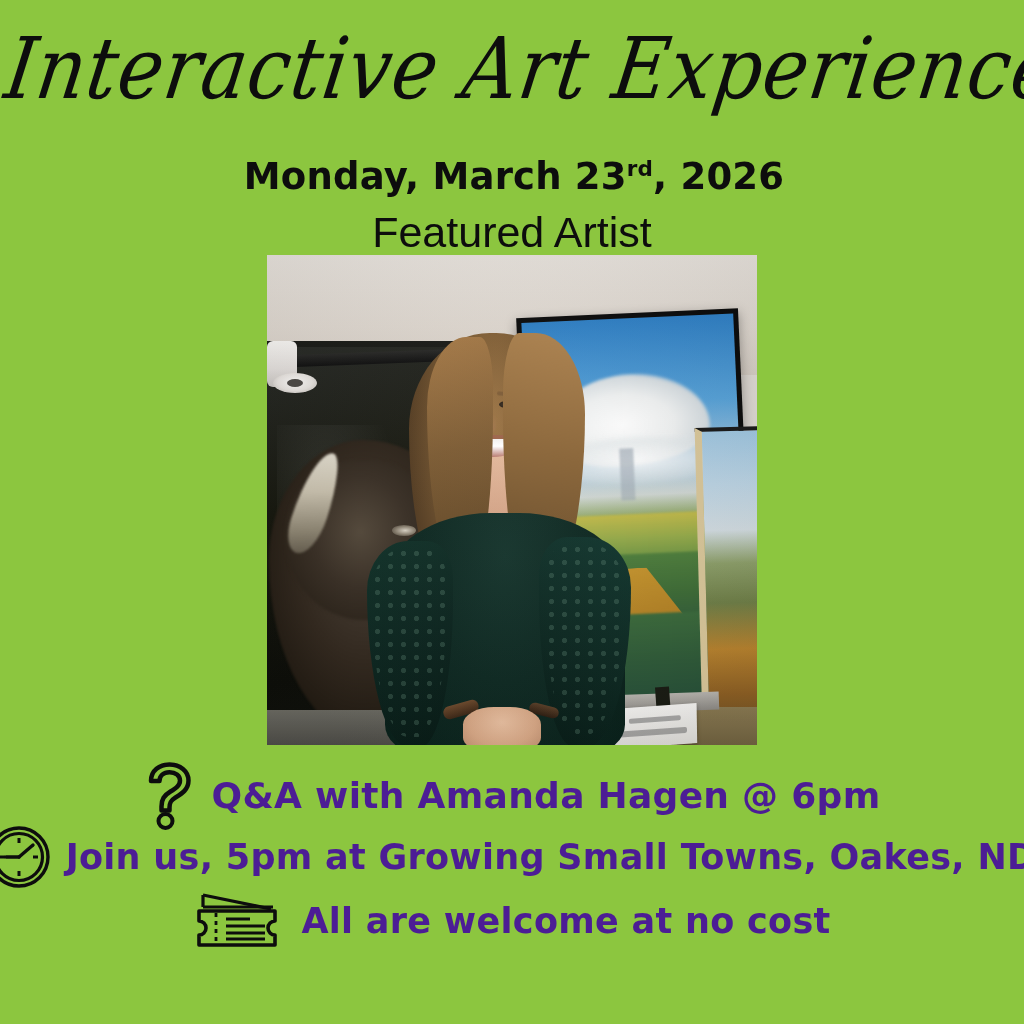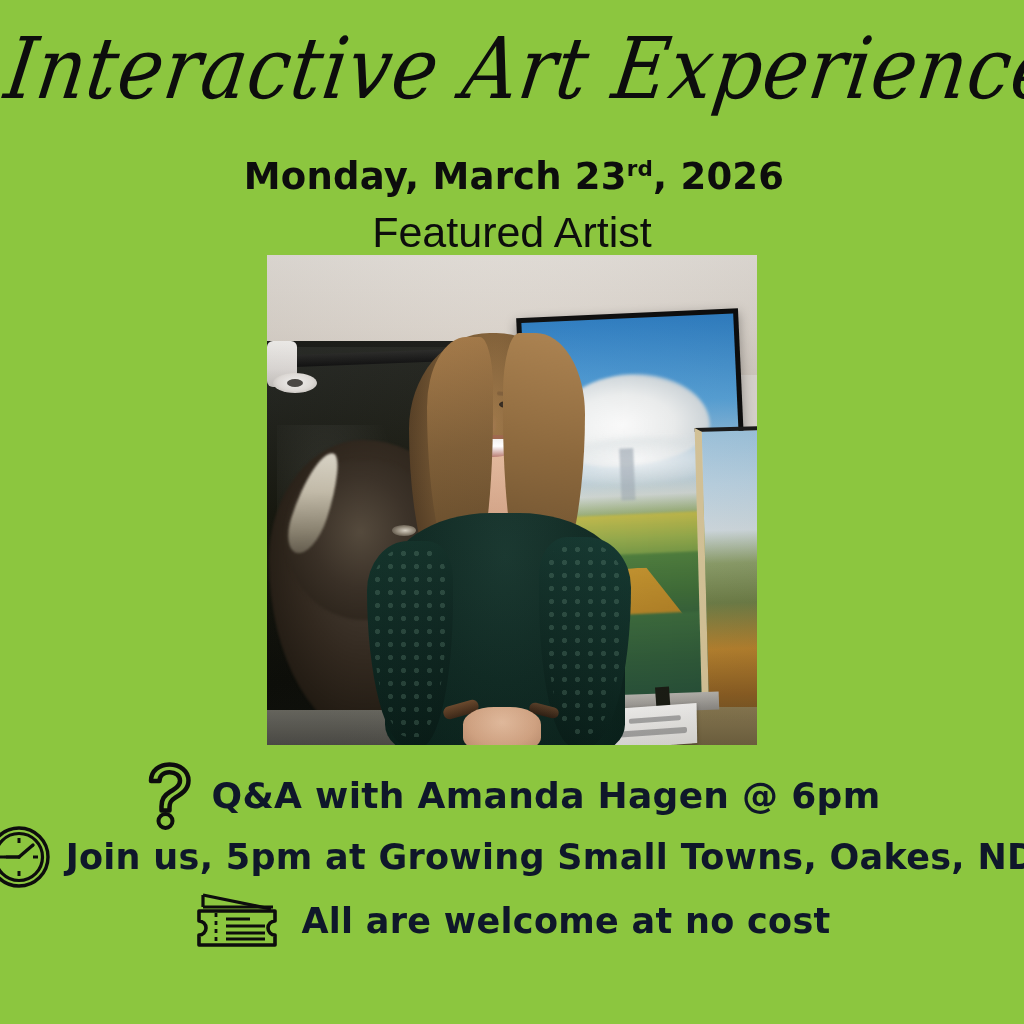--- a/index.html
+++ b/index.html
@@ -408,21 +408,21 @@
   }
   .info-1 { top: 762px; }
   .info-2 { top: 826px; }
   .info-3 { top: 892px; gap: 20px; }
 
   .info-text {
     font-family: "DejaVu Sans", sans-serif;
     font-weight: 700;
     font-size: 36px;
     letter-spacing: 0.3px;
-    color: #0f172a;
+    color: #4c1d95;
     white-space: nowrap;
     line-height: 1;
   }
   .info-2 .info-text { font-size: 35px; }
   .info-3 .info-text { font-size: 35px; }
 
   .icon { display: block; flex: 0 0 auto; }
 </style>
 </head>
 <body>

